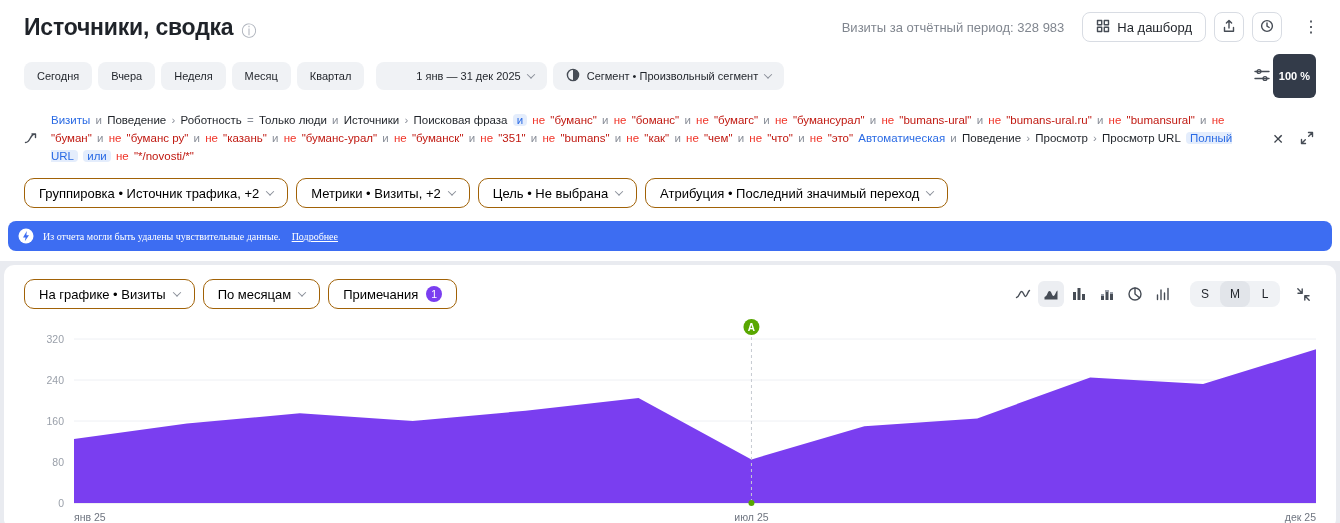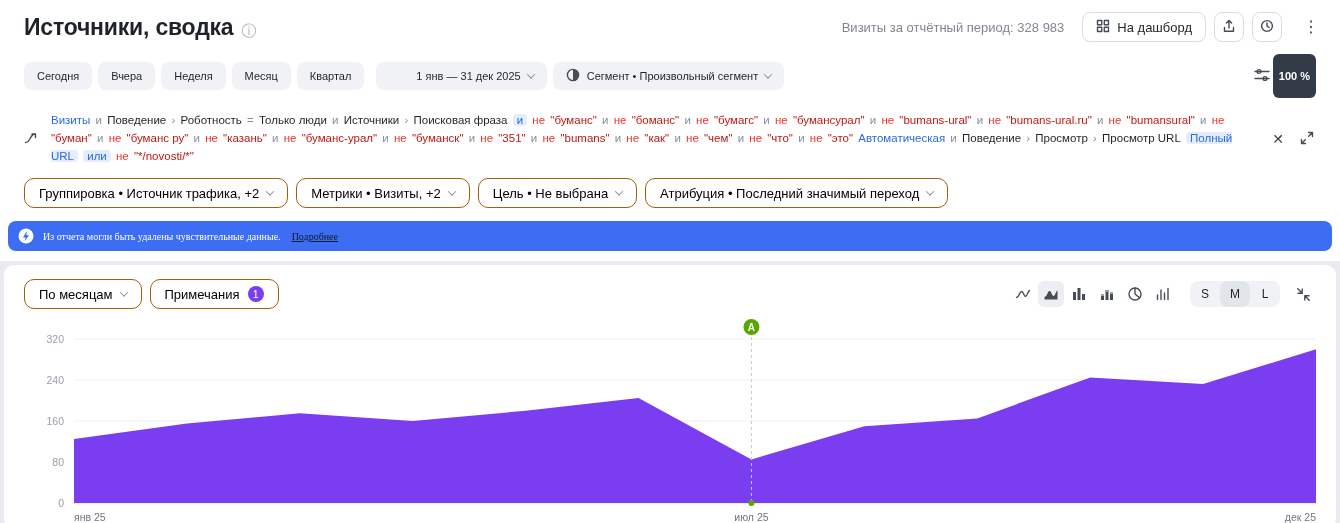--- a/index.html
+++ b/index.html
@@ -47,21 +47,21 @@
   .x-icon { color:#3c424b; font-size:14px; cursor:pointer; }
 
   .controls-row { display:flex; gap:8px; margin-top:13px; }
   .wpill { display:inline-flex; align-items:center; gap:8px; background:#fff;
            border:1px solid #a16207; border-radius:10px; height:30px; padding:0 14px;
            font-size:13px; cursor:pointer; white-space:nowrap; }
 
   .banner { margin:13px -16px 2px; background:#3d6df2; border-radius:8px; height:30px;
             display:flex; align-items:center; gap:9px; padding:0 10px; color:#fff;
             font-size:10px;font-family:Liberation Serif, serif; }
-  .banner-link { color:#0f172a; text-decoration:underline; cursor:pointer; margin-left:2px; }
+  .banner-link { color:#ffffff; text-decoration:underline; cursor:pointer; margin-left:2px; }
 
   .chart-card { background:#fff; margin:4px 4px 0; border-radius:10px;
                 padding:14px 20px 4px; height:264px; }
   .chart-controls { display:flex; align-items:center; gap:8px; }
   .notes-badge { background:#7a3ef0; color:#fff; width:16px; height:16px; border-radius:50%;
                  display:inline-flex; align-items:center; justify-content:center;
                  font-size:10.5px; }
   .chart-right { margin-left:auto; display:flex; align-items:center; gap:2px; }
   .type-btn { width:26px; height:26px; display:inline-flex; align-items:center;
               justify-content:center; border:none; background:transparent; border-radius:6px;
@@ -191,20 +191,24 @@
     </span>
     <span>Из отчета могли быть удалены чувствительные данные.</span>
     <span class="banner-link">Подробнее</span>
   </div>
 
 </div>
 
 <div class="chart-card">
 
   <div class="chart-controls">
+    <button class="wpill">
+      <span>На графике • Визиты</span>
+      <span class="chev"></span>
+    </button>
     <button class="wpill">
       <span>По месяцам</span>
       <span class="chev"></span>
     </button>
     <button class="wpill">
       <span>Примечания</span>
       <span class="notes-badge">1</span>
     </button>
 
     <div class="chart-right">

